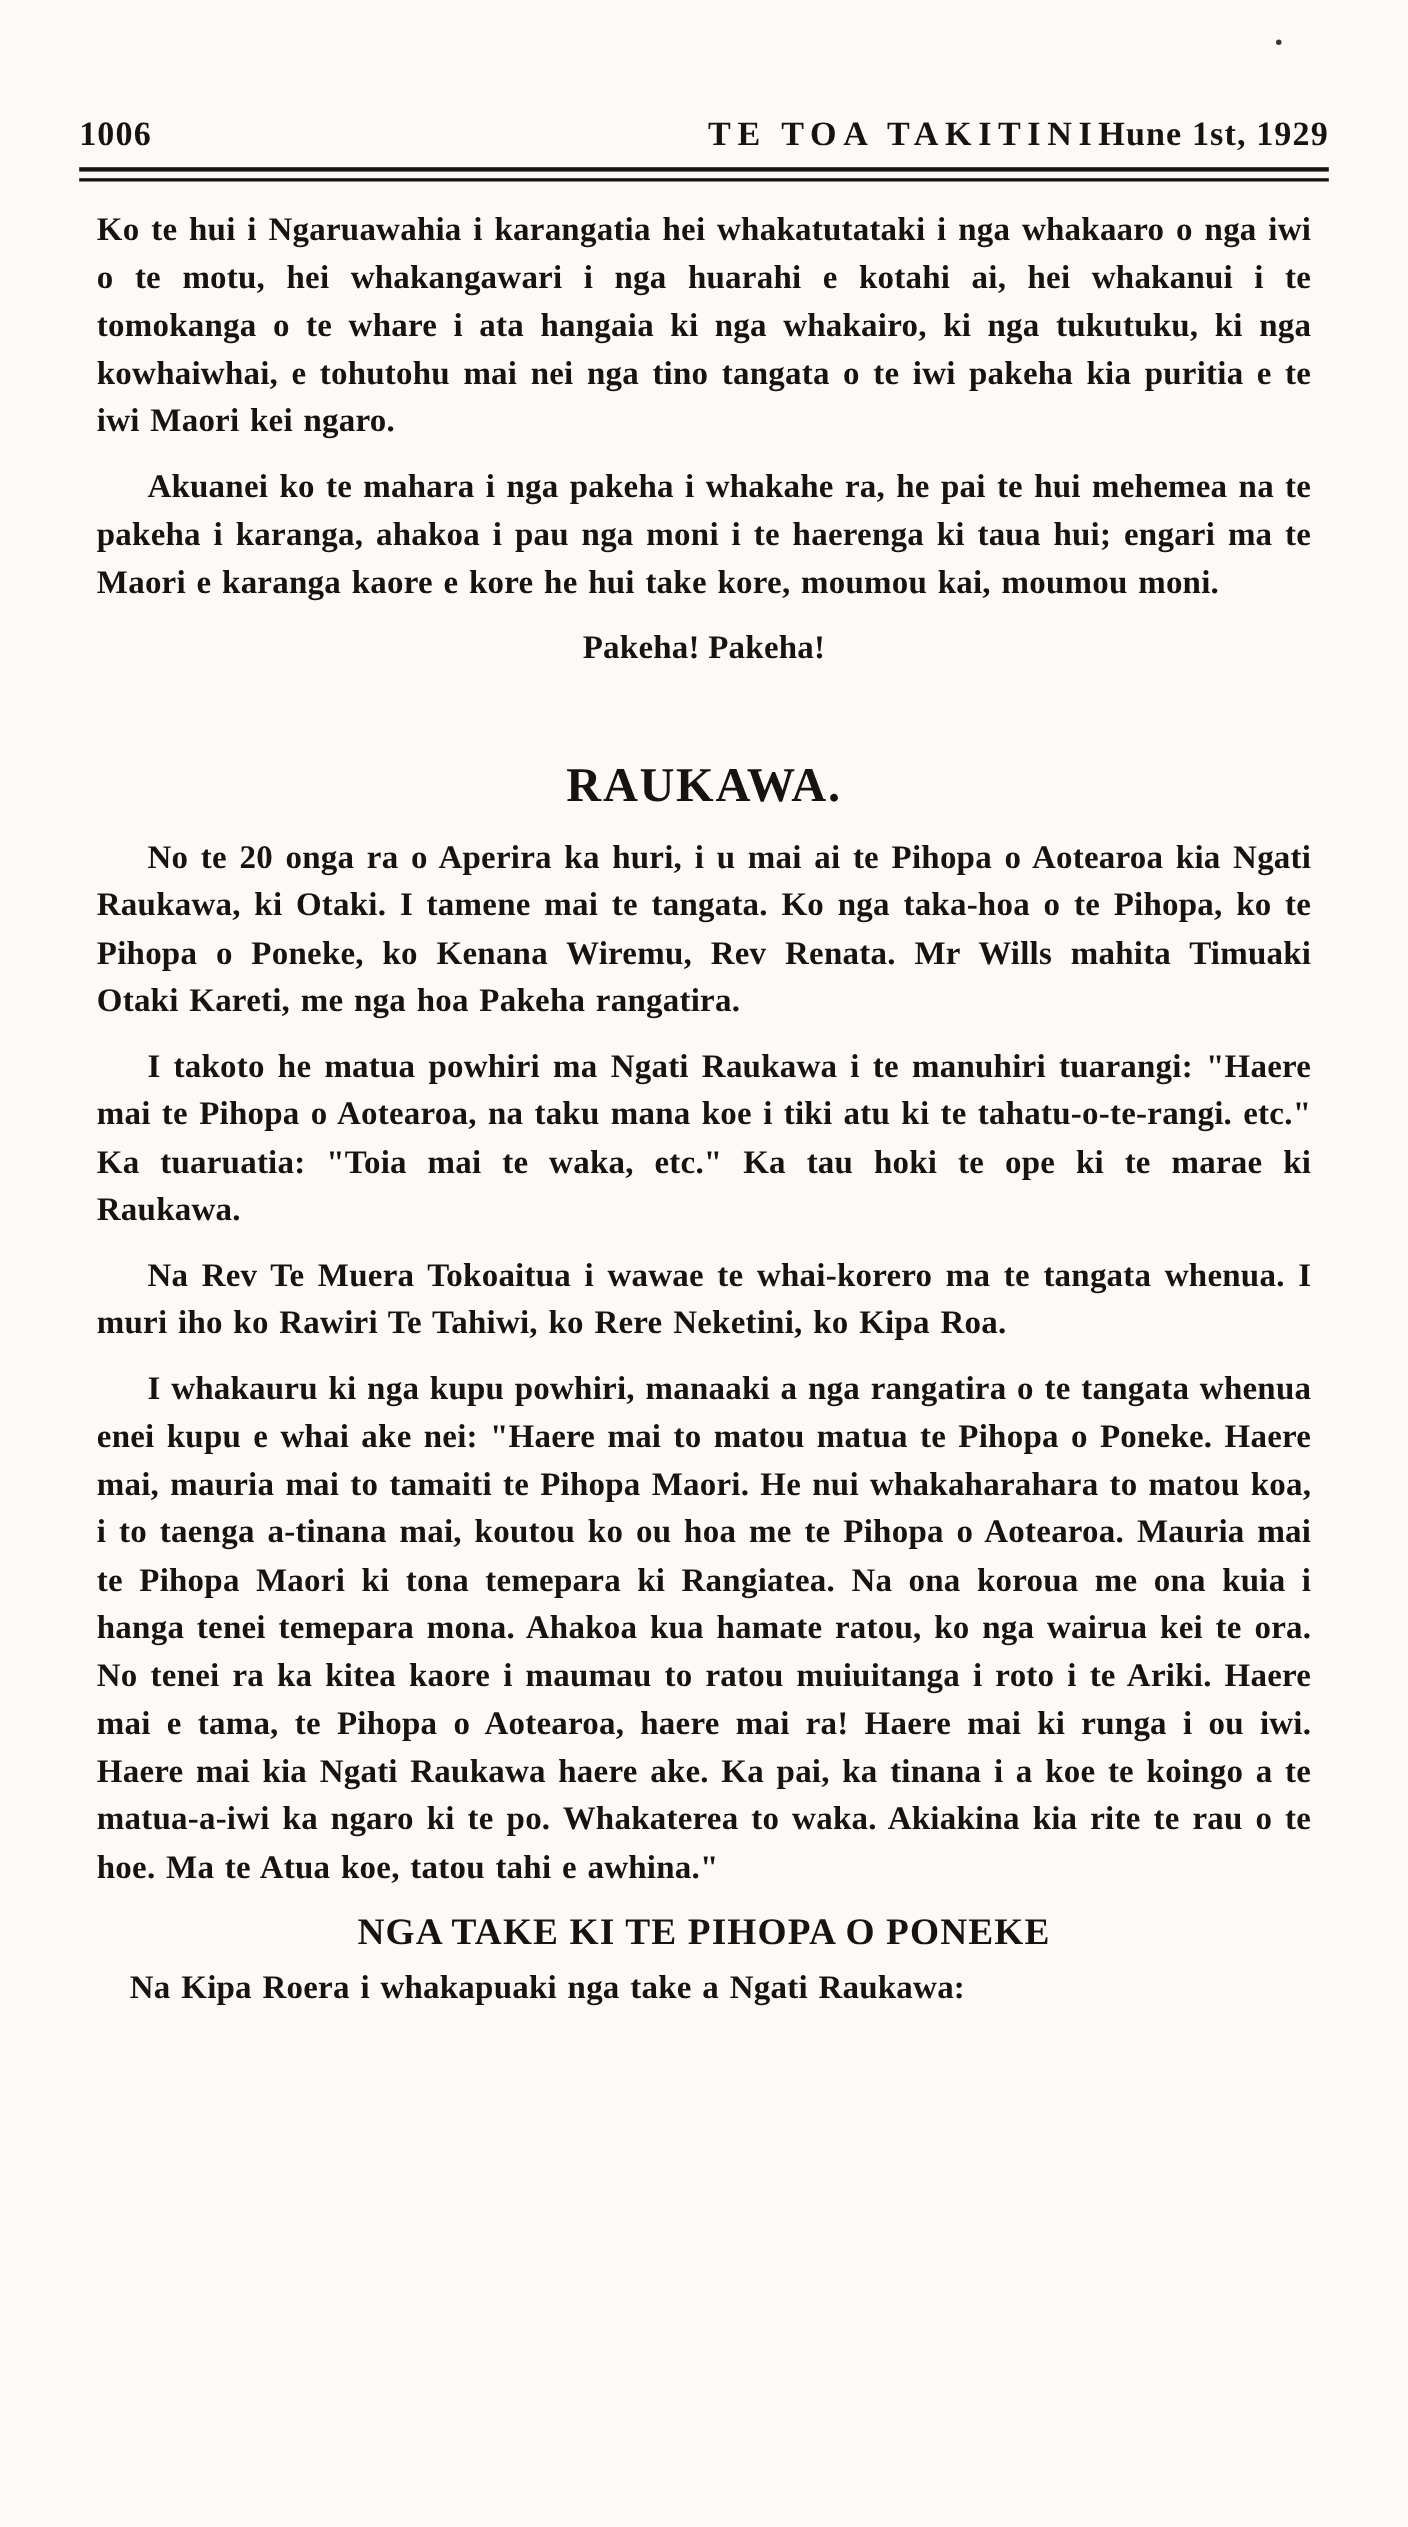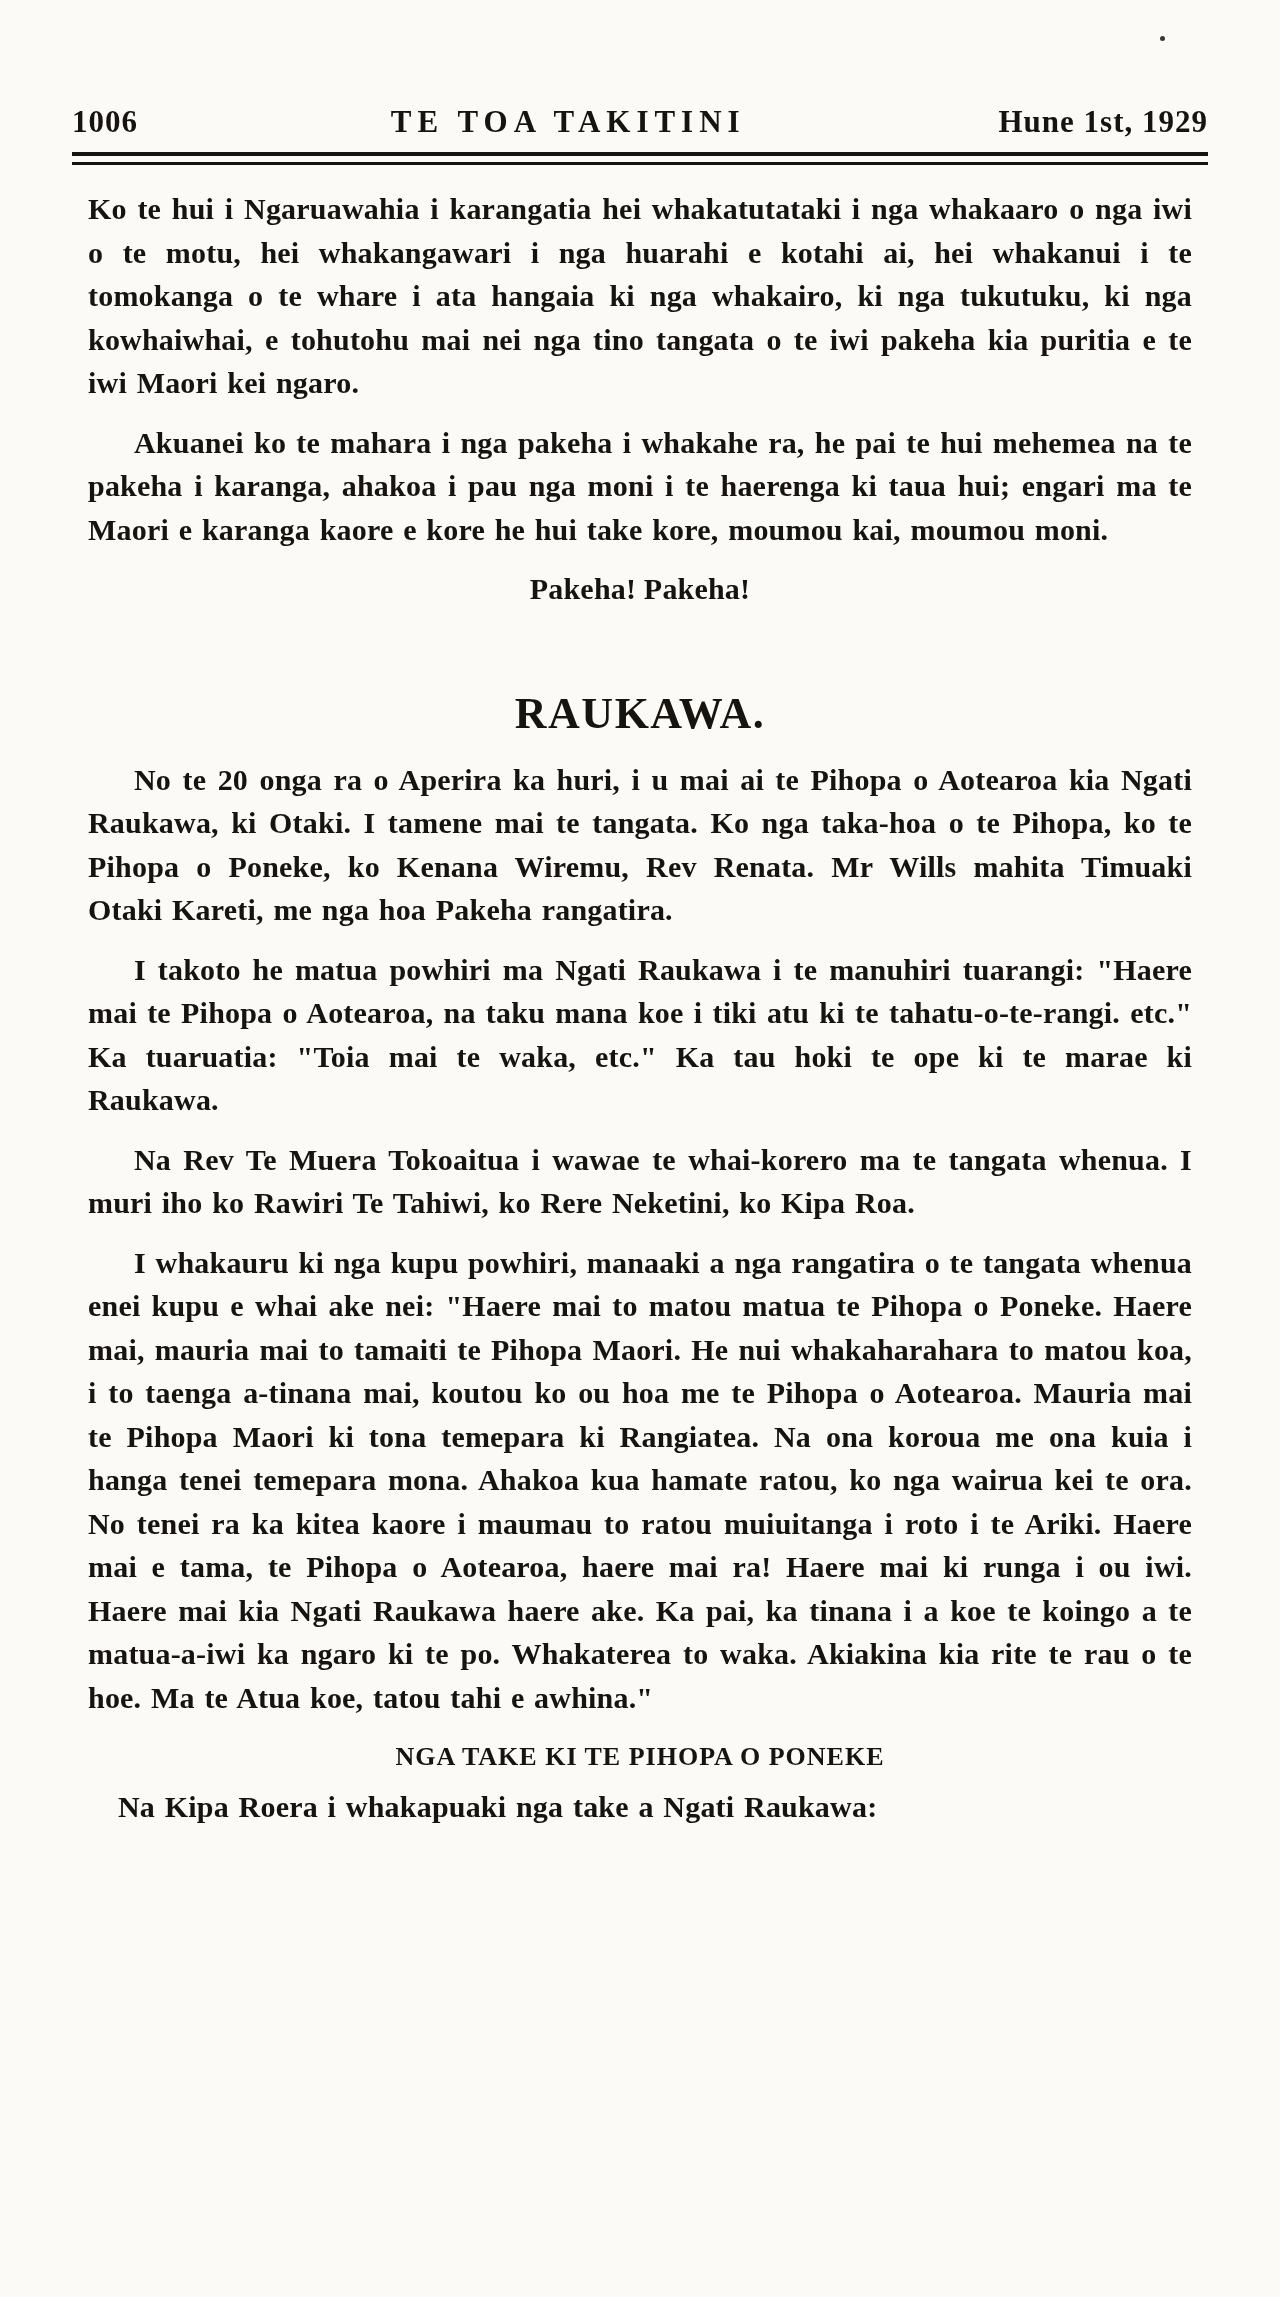--- a/index.html
+++ b/index.html
@@ -34,21 +34,21 @@
     align-items: baseline;
     font-size: 31px;
     line-height: 36px;
   }
   .masthead .page-number {
     flex: 0 0 auto;
     letter-spacing: 1px;
   }
   .masthead .journal-title {
     flex: 1 1 auto;
-    text-align: center;
+    text-align: right;
     letter-spacing: 6px;
   }
   .masthead .issue-date {
     flex: 0 0 auto;
     letter-spacing: 1px;
   }
 
   .double-rule {
     margin-top: 12px;
     height: 6px;
@@ -85,21 +85,21 @@
     letter-spacing: 1.5px;
   }
   .article-heading .heading-line {
     display: block;
   }
 
   
   .section-subheading {
     margin: 10px 0 6px 0;
     text-align: center;
-    font-size: 26px;
+    font-size: 34px;
     line-height: 44px;
     letter-spacing: 1px;
   }
 
   p.closing {
     margin: 0;
     text-indent: 46px;
     text-align: left;
     word-spacing: 2px;
   }

